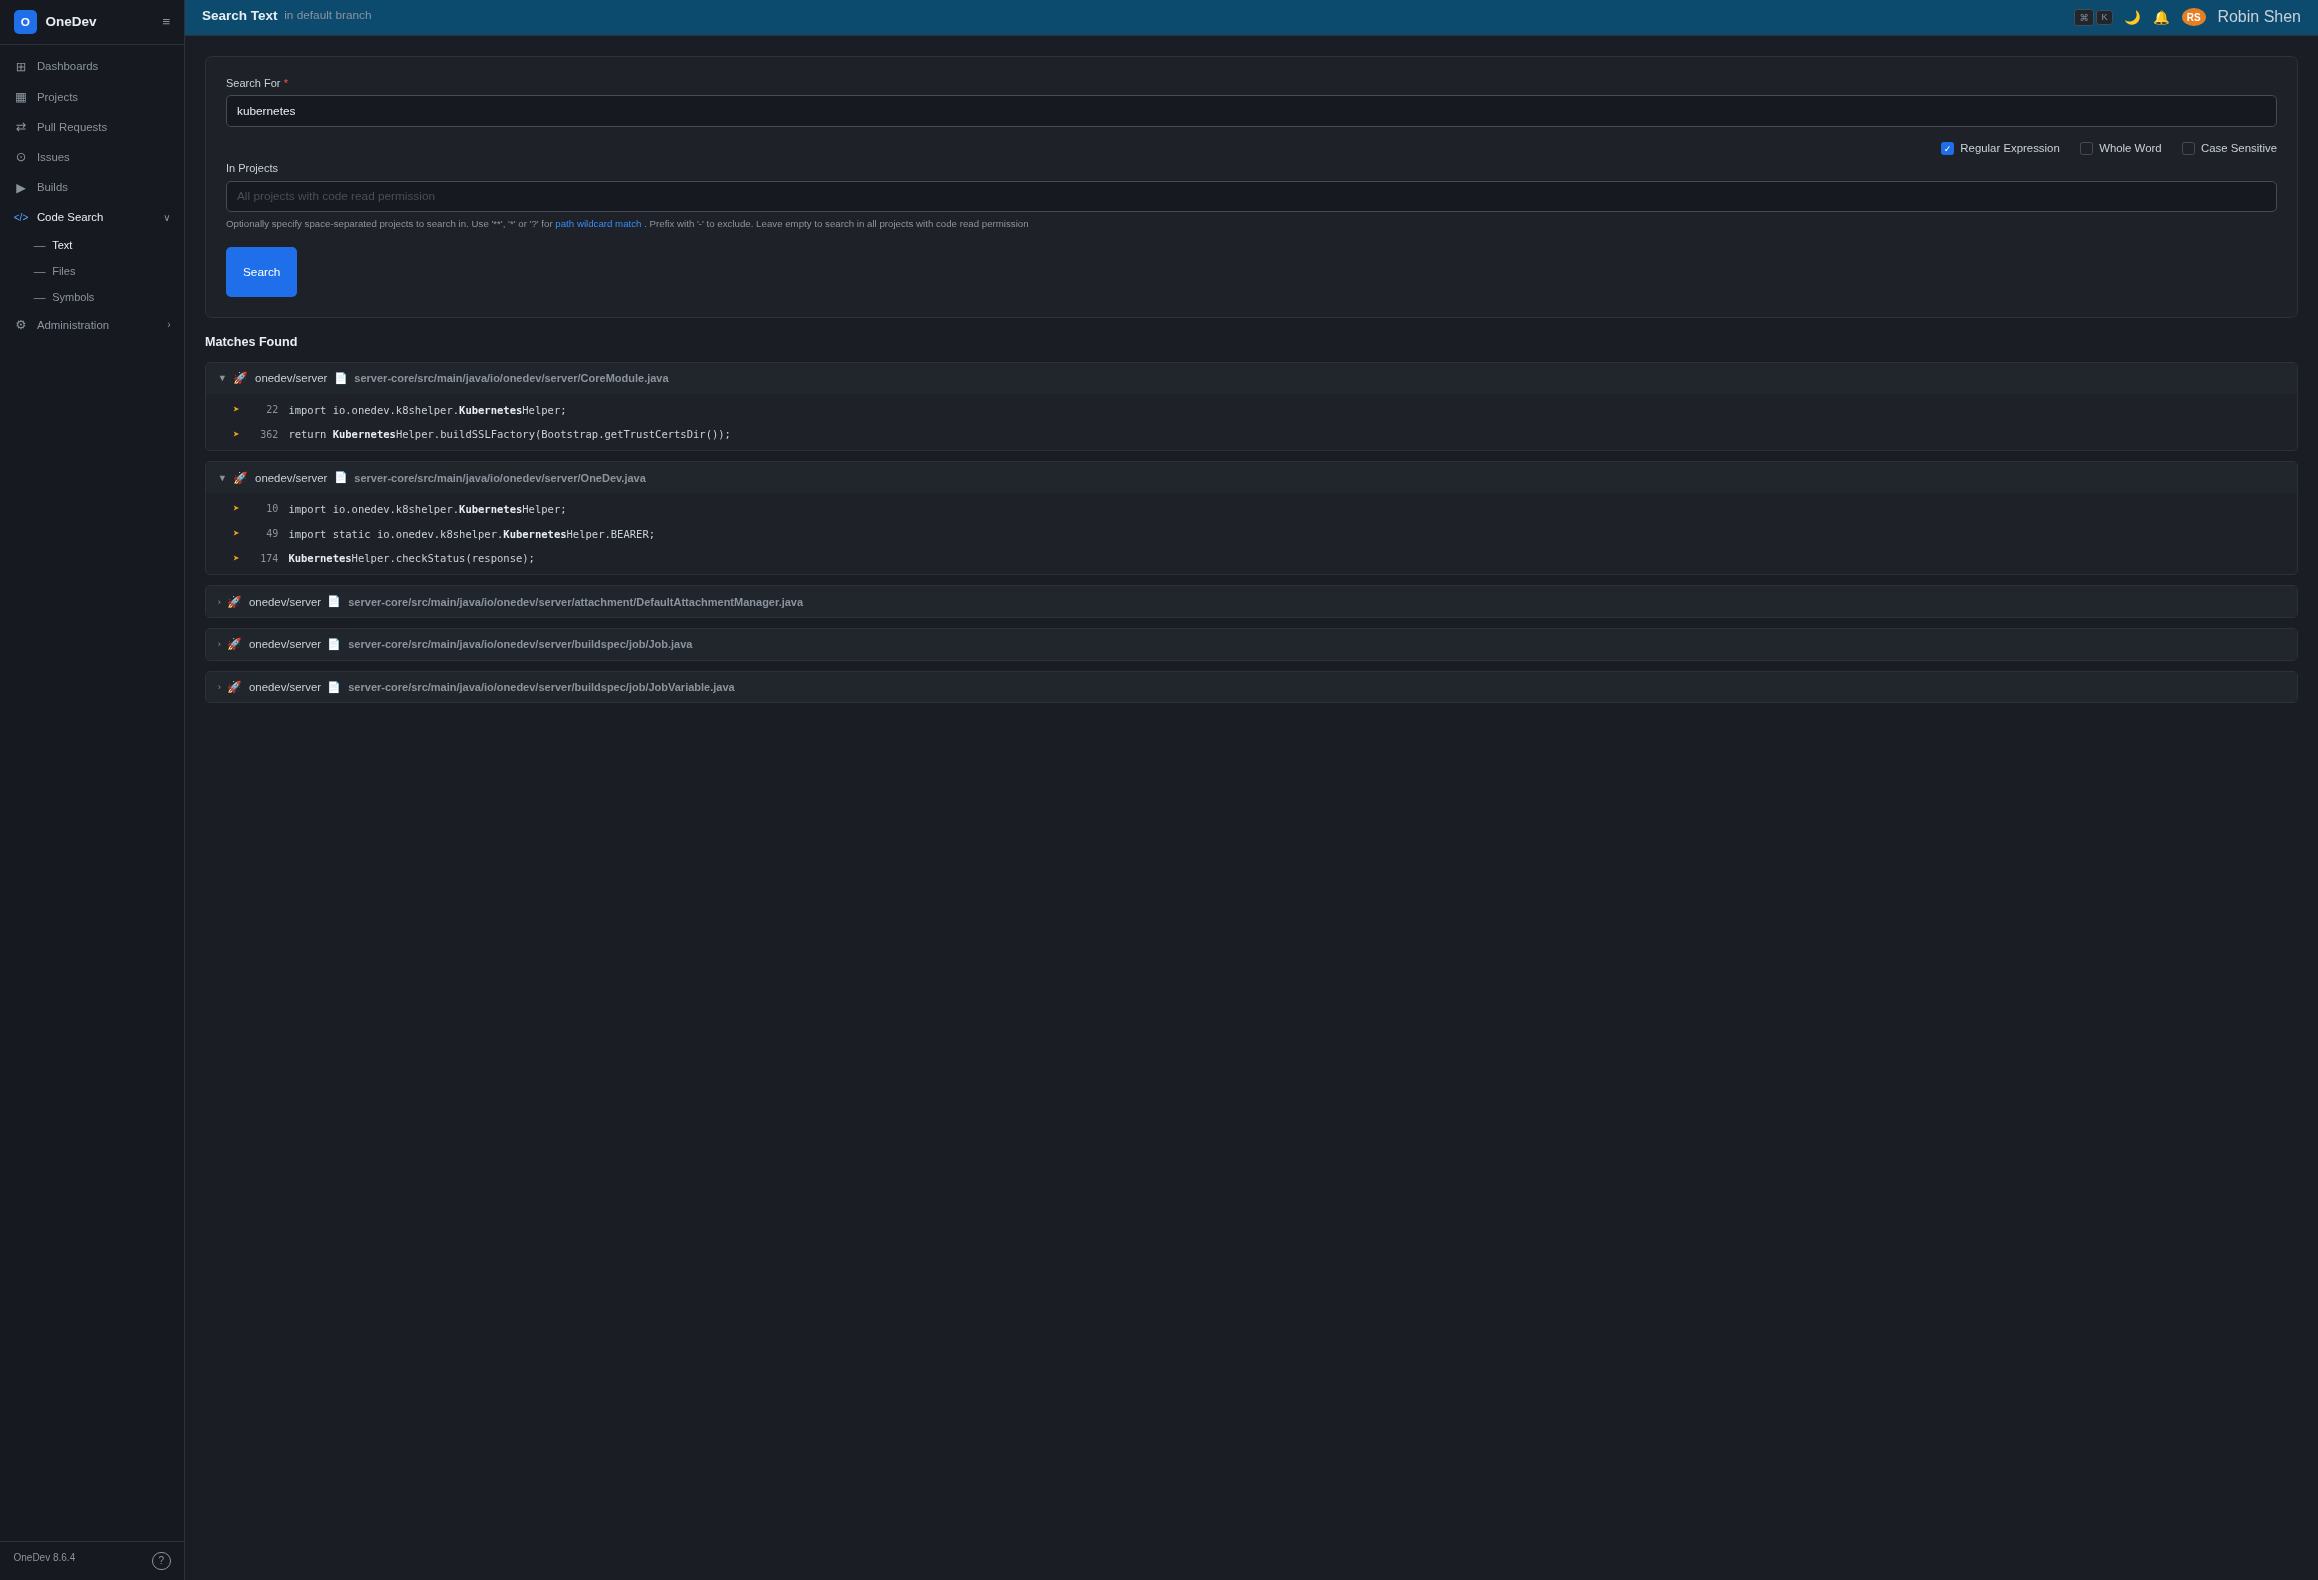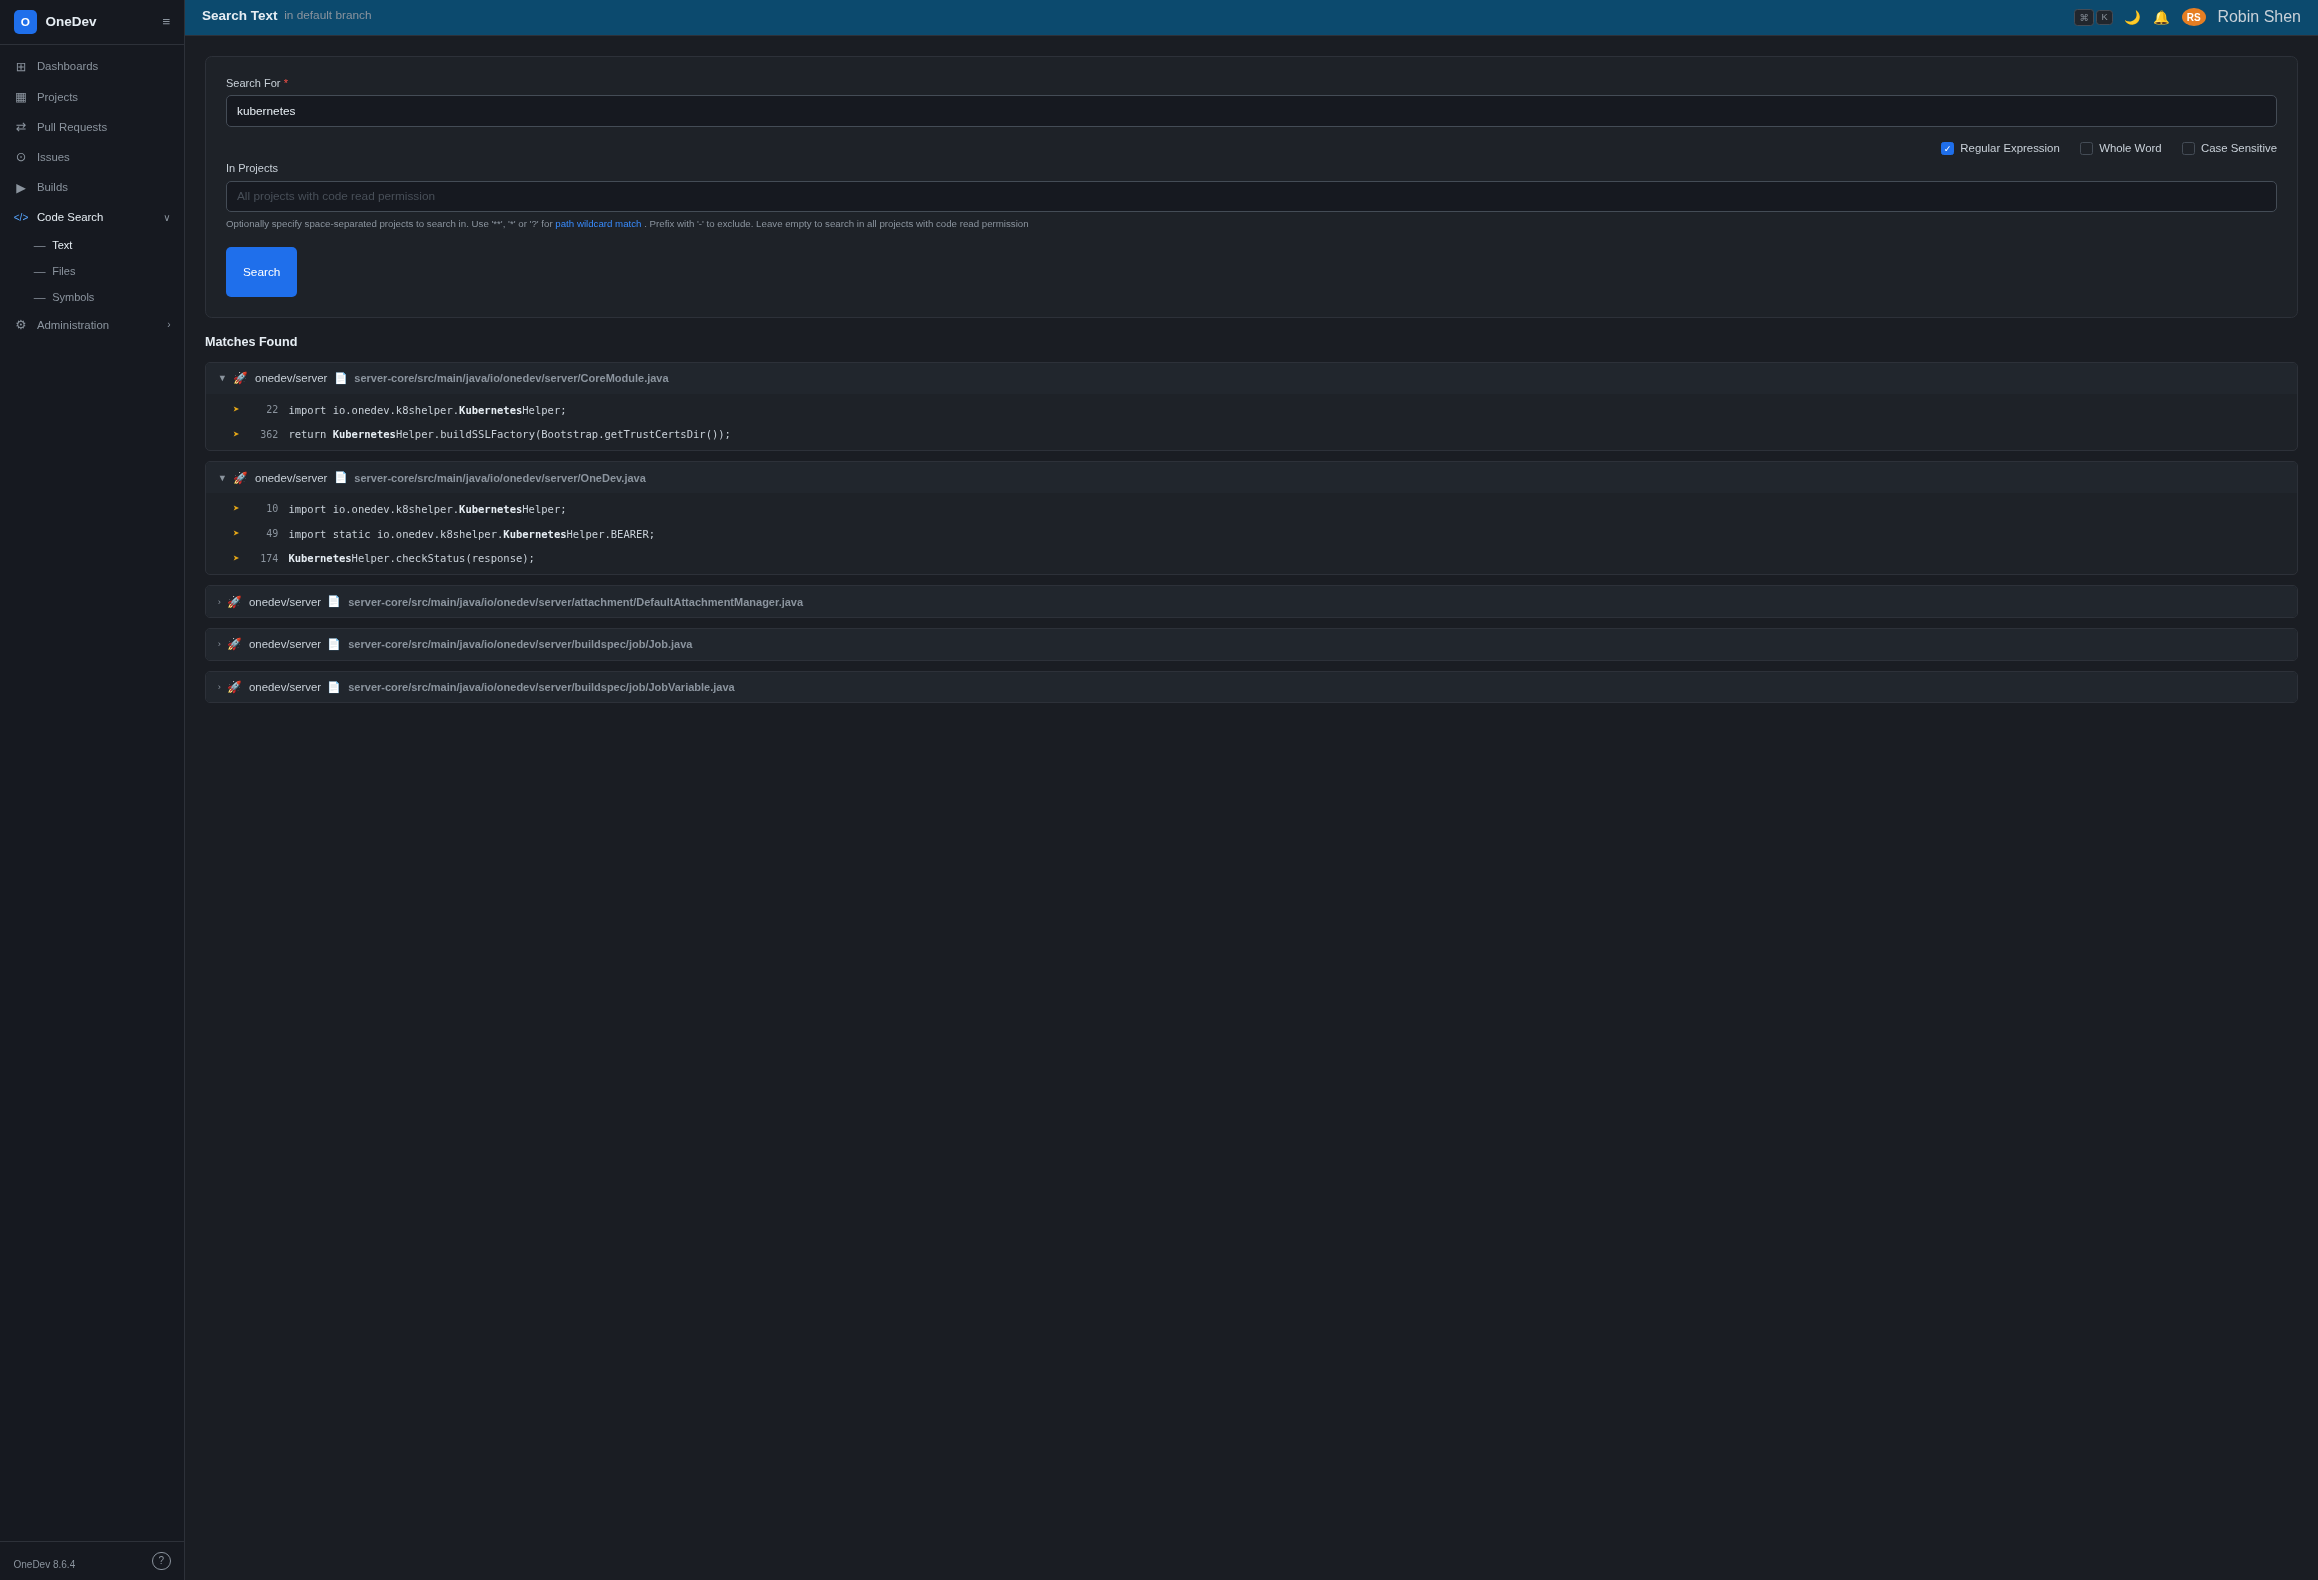--- a/index.html
+++ b/index.html
@@ -97,21 +97,21 @@
     }
     .nav-sub-item.active { color: #e6edf3; }
     .nav-sub-dash {
       color: #8b949e;
       font-size: 11.8px;
     }
     .sidebar-footer {
       padding: 10px 13.5px;
       border-top: 0.8px solid #2d3139;
       display: flex;
-      align-items: flex-end;
+      align-items: flex-start;
       justify-content: space-between;
     }
     .version-text {
       color: #8b949e;
       font-size: 10px;
     }
     .help-btn {
       width: 18.5px;
       height: 18.5px;
       border-radius: 50%;

